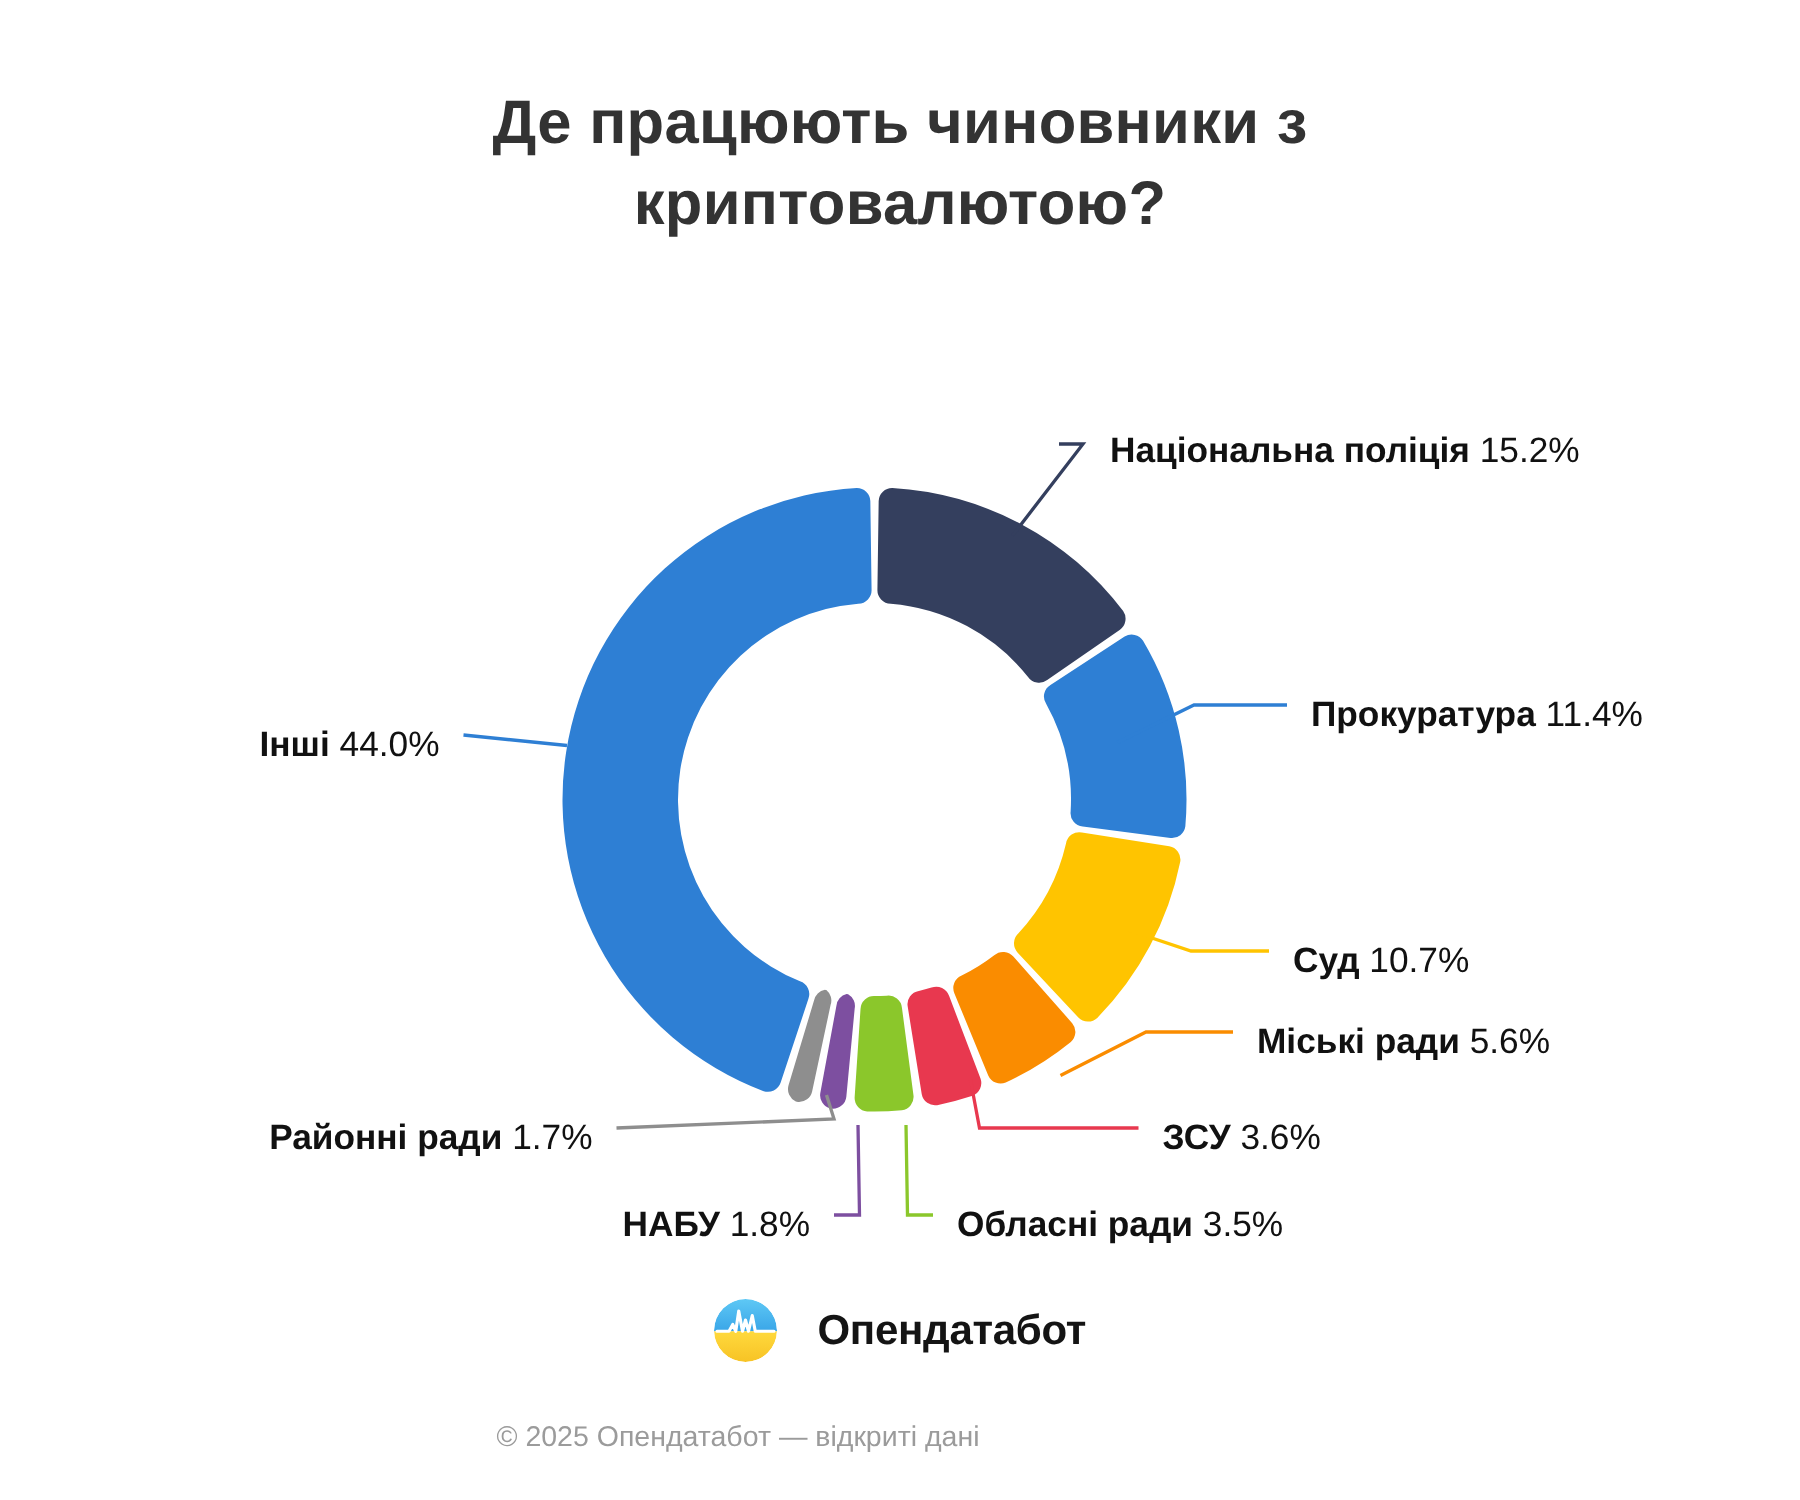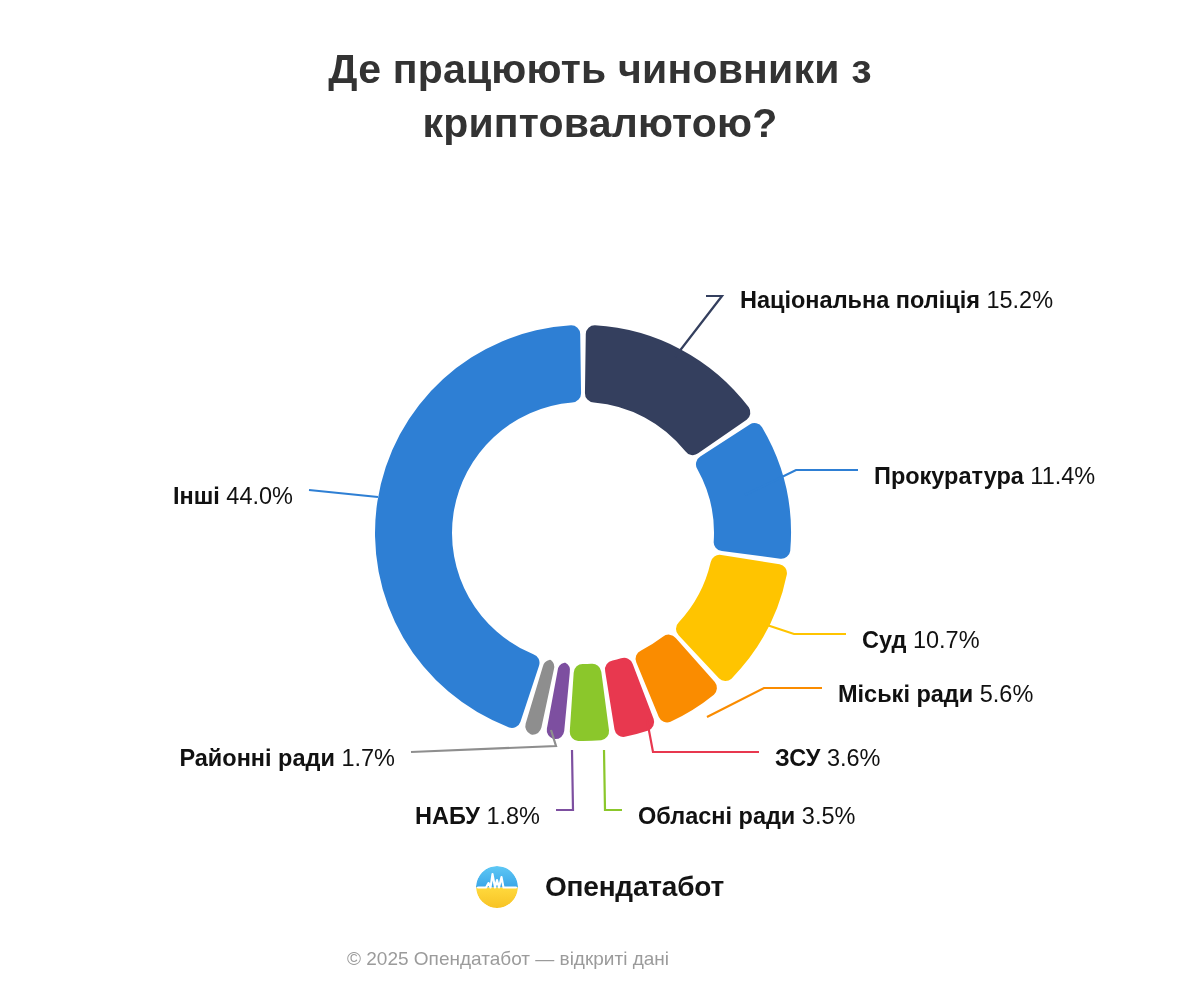--- a/index.html
+++ b/index.html
@@ -29,21 +29,21 @@
     left: 0;
     width: 1200px;
     text-align: center;
   }
   .chart-title {
     font-size: 41px;
     font-weight: bold;
     line-height: 1.32;
     color: #333333;
     letter-spacing: 0.2px;
-    margin: 0 auto;
+    margin: 12px auto;
     width: 700px;
     white-space: pre-line;
   }
   .chart-subtitle {
     font-size: 32px;
     font-weight: normal;
     color: #3a3a3a;
     margin-top: 20px;
   }
 
@@ -99,21 +99,21 @@
     flex: 0 0 auto;
   }
   .brand-name {
     font-size: 28px;
     font-weight: bold;
     color: #141414;
     letter-spacing: -0.2px;
   }
   .copyright {
     position: absolute;
-    left: 16px;
+    left: 0;
     top: 948px;
     width: 984px;
     text-align: center;
     font-size: 19px;
     color: #9b9b9b;
   }
 </style>
 </head>
 <body>
 

